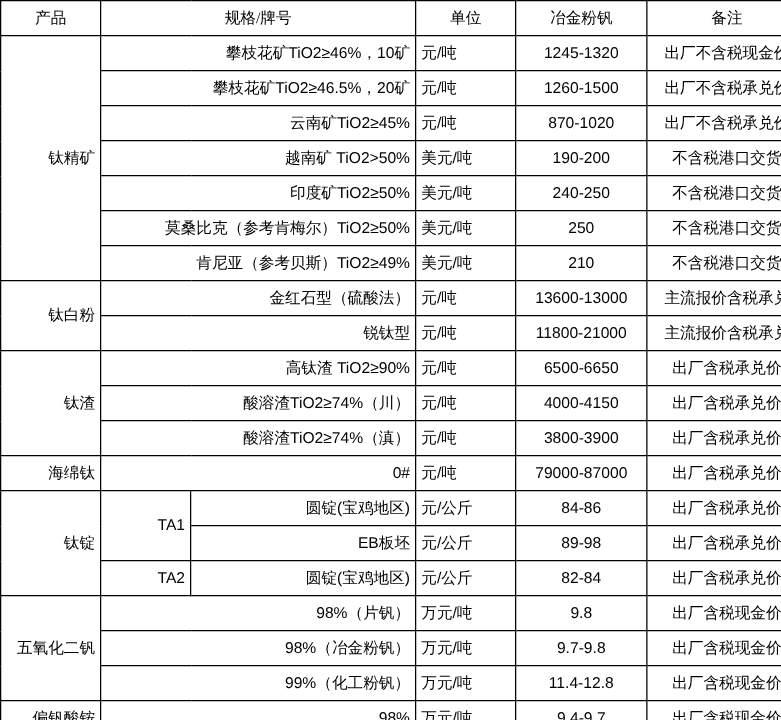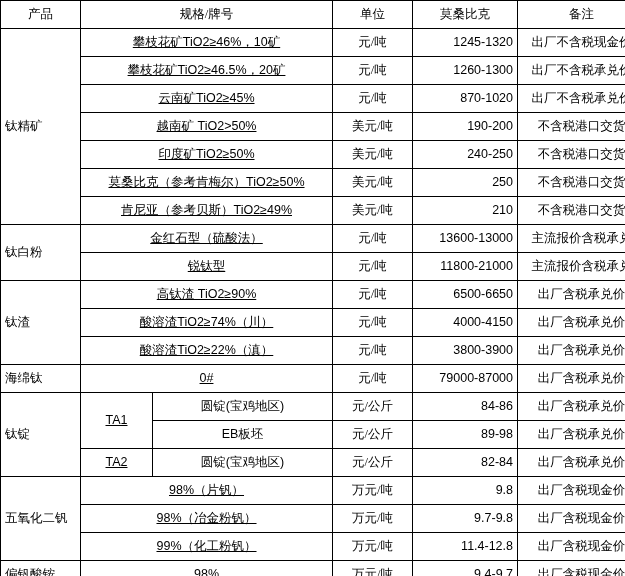--- a/index.html
+++ b/index.html
@@ -31,36 +31,33 @@
     vertical-align: middle;
     white-space: nowrap;
     overflow: hidden;
   }
   .hdr {
     text-align: center;
     font-weight: normal;
     font-family: Liberation Serif, serif;
   }
   .cat {
-    text-align: left;
+    text-align: right;
     margin-top: 44px;
   }
   .spec {
+    text-align: right;
+  }
+  .spec-center {
+    text-align: right;
+  }
+  .unit {
+  }
+  .price {
     text-align: center;
-    text-decoration: underline;
-  }
-  .spec-center {
-    text-align: center;
-  }
-  .unit {
-    text-align: center;
-    font-family: Liberation Serif, serif;
-  }
-  .price {
-    text-align: right;
     margin-top: 16px;
   }
   .note {
     text-align: center;
   }
   col.c-cat { width: 80px; }
   col.c-spec-a { width: 72px; }
   col.c-spec-b { width: 180px; }
   col.c-unit { width: 80px; }
   col.c-price { width: 105px; }
@@ -76,36 +73,36 @@
     <col class="c-spec-b">
     <col class="c-unit">
     <col class="c-price">
     <col class="c-note">
   </colgroup>
   <thead>
     <tr>
       <th class="hdr">产品</th>
       <th class="hdr" colspan="2">规格/牌号</th>
       <th class="hdr">单位</th>
-      <th class="hdr">莫桑比克</th>
+      <th class="hdr">冶金粉钒</th>
       <th class="hdr">备注</th>
     </tr>
   </thead>
   <tbody id="table-body">
       <tr>
         <td class="cat" rowspan="7">钛精矿</td>
         <td class="spec" colspan="2">攀枝花矿TiO2≥46%，10矿</td>
         <td class="unit">元/吨</td>
         <td class="price">1245-1320</td>
         <td class="note">出厂不含税现金价</td>
       </tr>
       <tr>
         <td class="spec" colspan="2">攀枝花矿TiO2≥46.5%，20矿</td>
         <td class="unit">元/吨</td>
-        <td class="price">1260-1300</td>
+        <td class="price">1260-1500</td>
         <td class="note">出厂不含税承兑价</td>
       </tr>
       <tr>
         <td class="spec" colspan="2">云南矿TiO2≥45%</td>
         <td class="unit">元/吨</td>
         <td class="price">870-1020</td>
         <td class="note">出厂不含税承兑价</td>
       </tr>
       <tr>
         <td class="spec" colspan="2">越南矿 TiO2&gt;50%</td>
@@ -151,21 +148,21 @@
         <td class="price">6500-6650</td>
         <td class="note">出厂含税承兑价</td>
       </tr>
       <tr>
         <td class="spec" colspan="2">酸溶渣TiO2≥74%（川）</td>
         <td class="unit">元/吨</td>
         <td class="price">4000-4150</td>
         <td class="note">出厂含税承兑价</td>
       </tr>
       <tr>
-        <td class="spec" colspan="2">酸溶渣TiO2≥22%（滇）</td>
+        <td class="spec" colspan="2">酸溶渣TiO2≥74%（滇）</td>
         <td class="unit">元/吨</td>
         <td class="price">3800-3900</td>
         <td class="note">出厂含税承兑价</td>
       </tr>
       <tr>
         <td class="cat">海绵钛</td>
         <td class="spec" colspan="2">0#</td>
         <td class="unit">元/吨</td>
         <td class="price">79000-87000</td>
         <td class="note">出厂含税承兑价</td>

